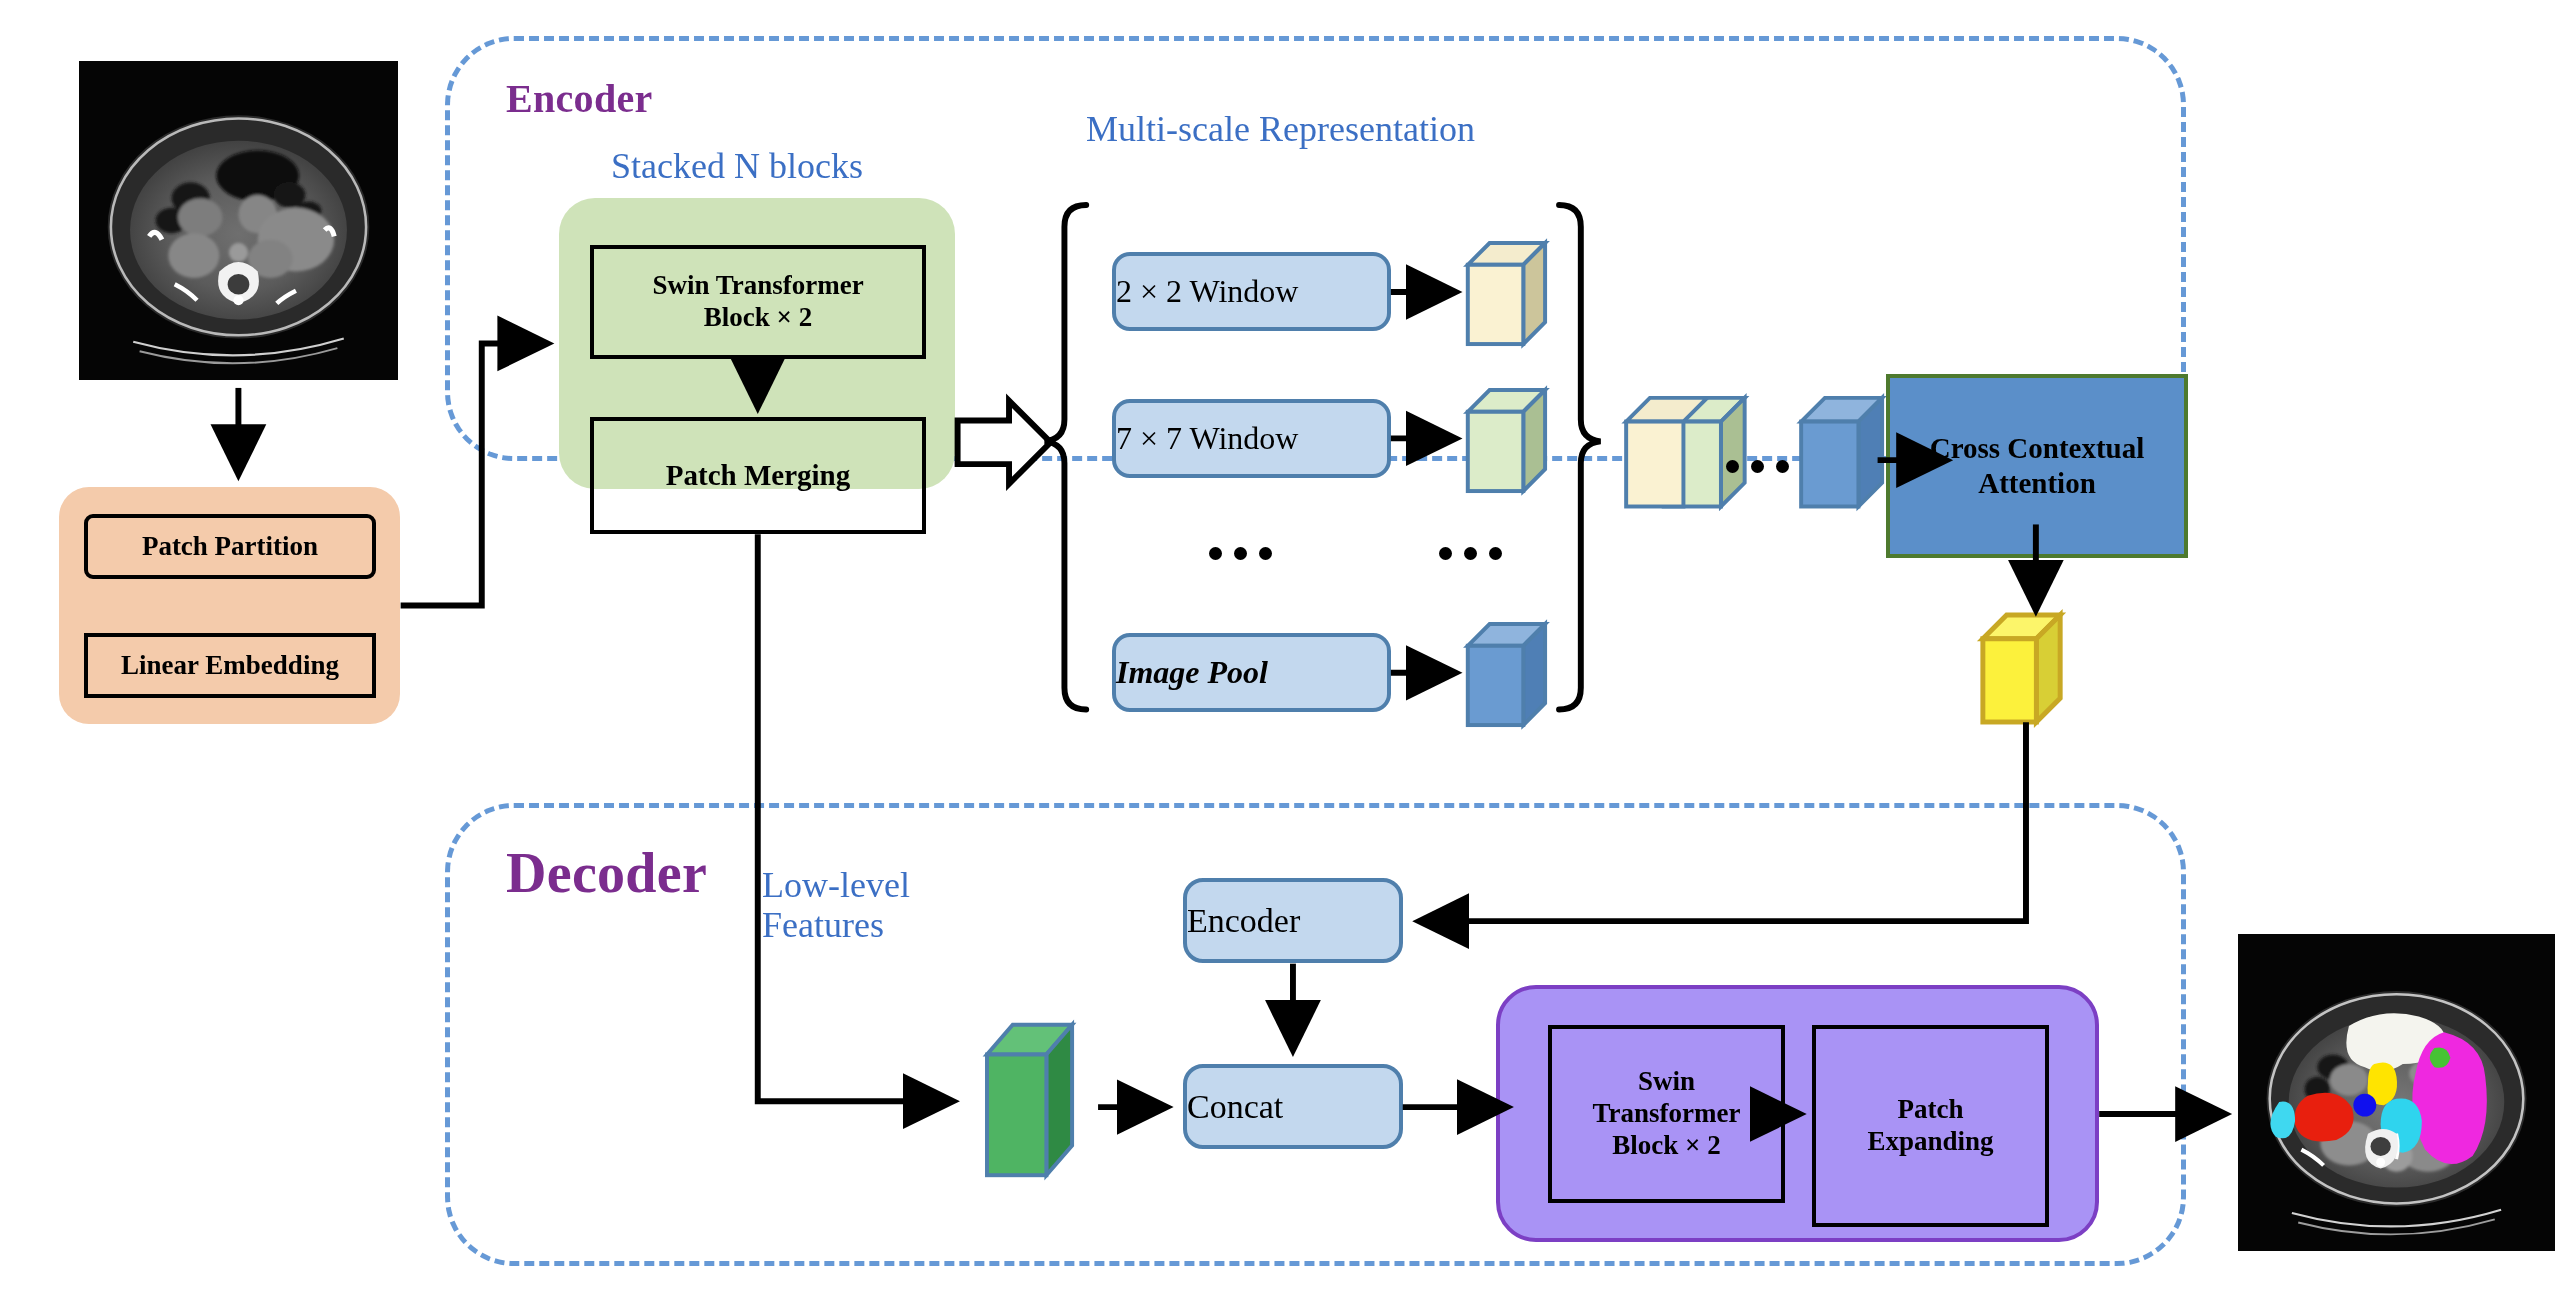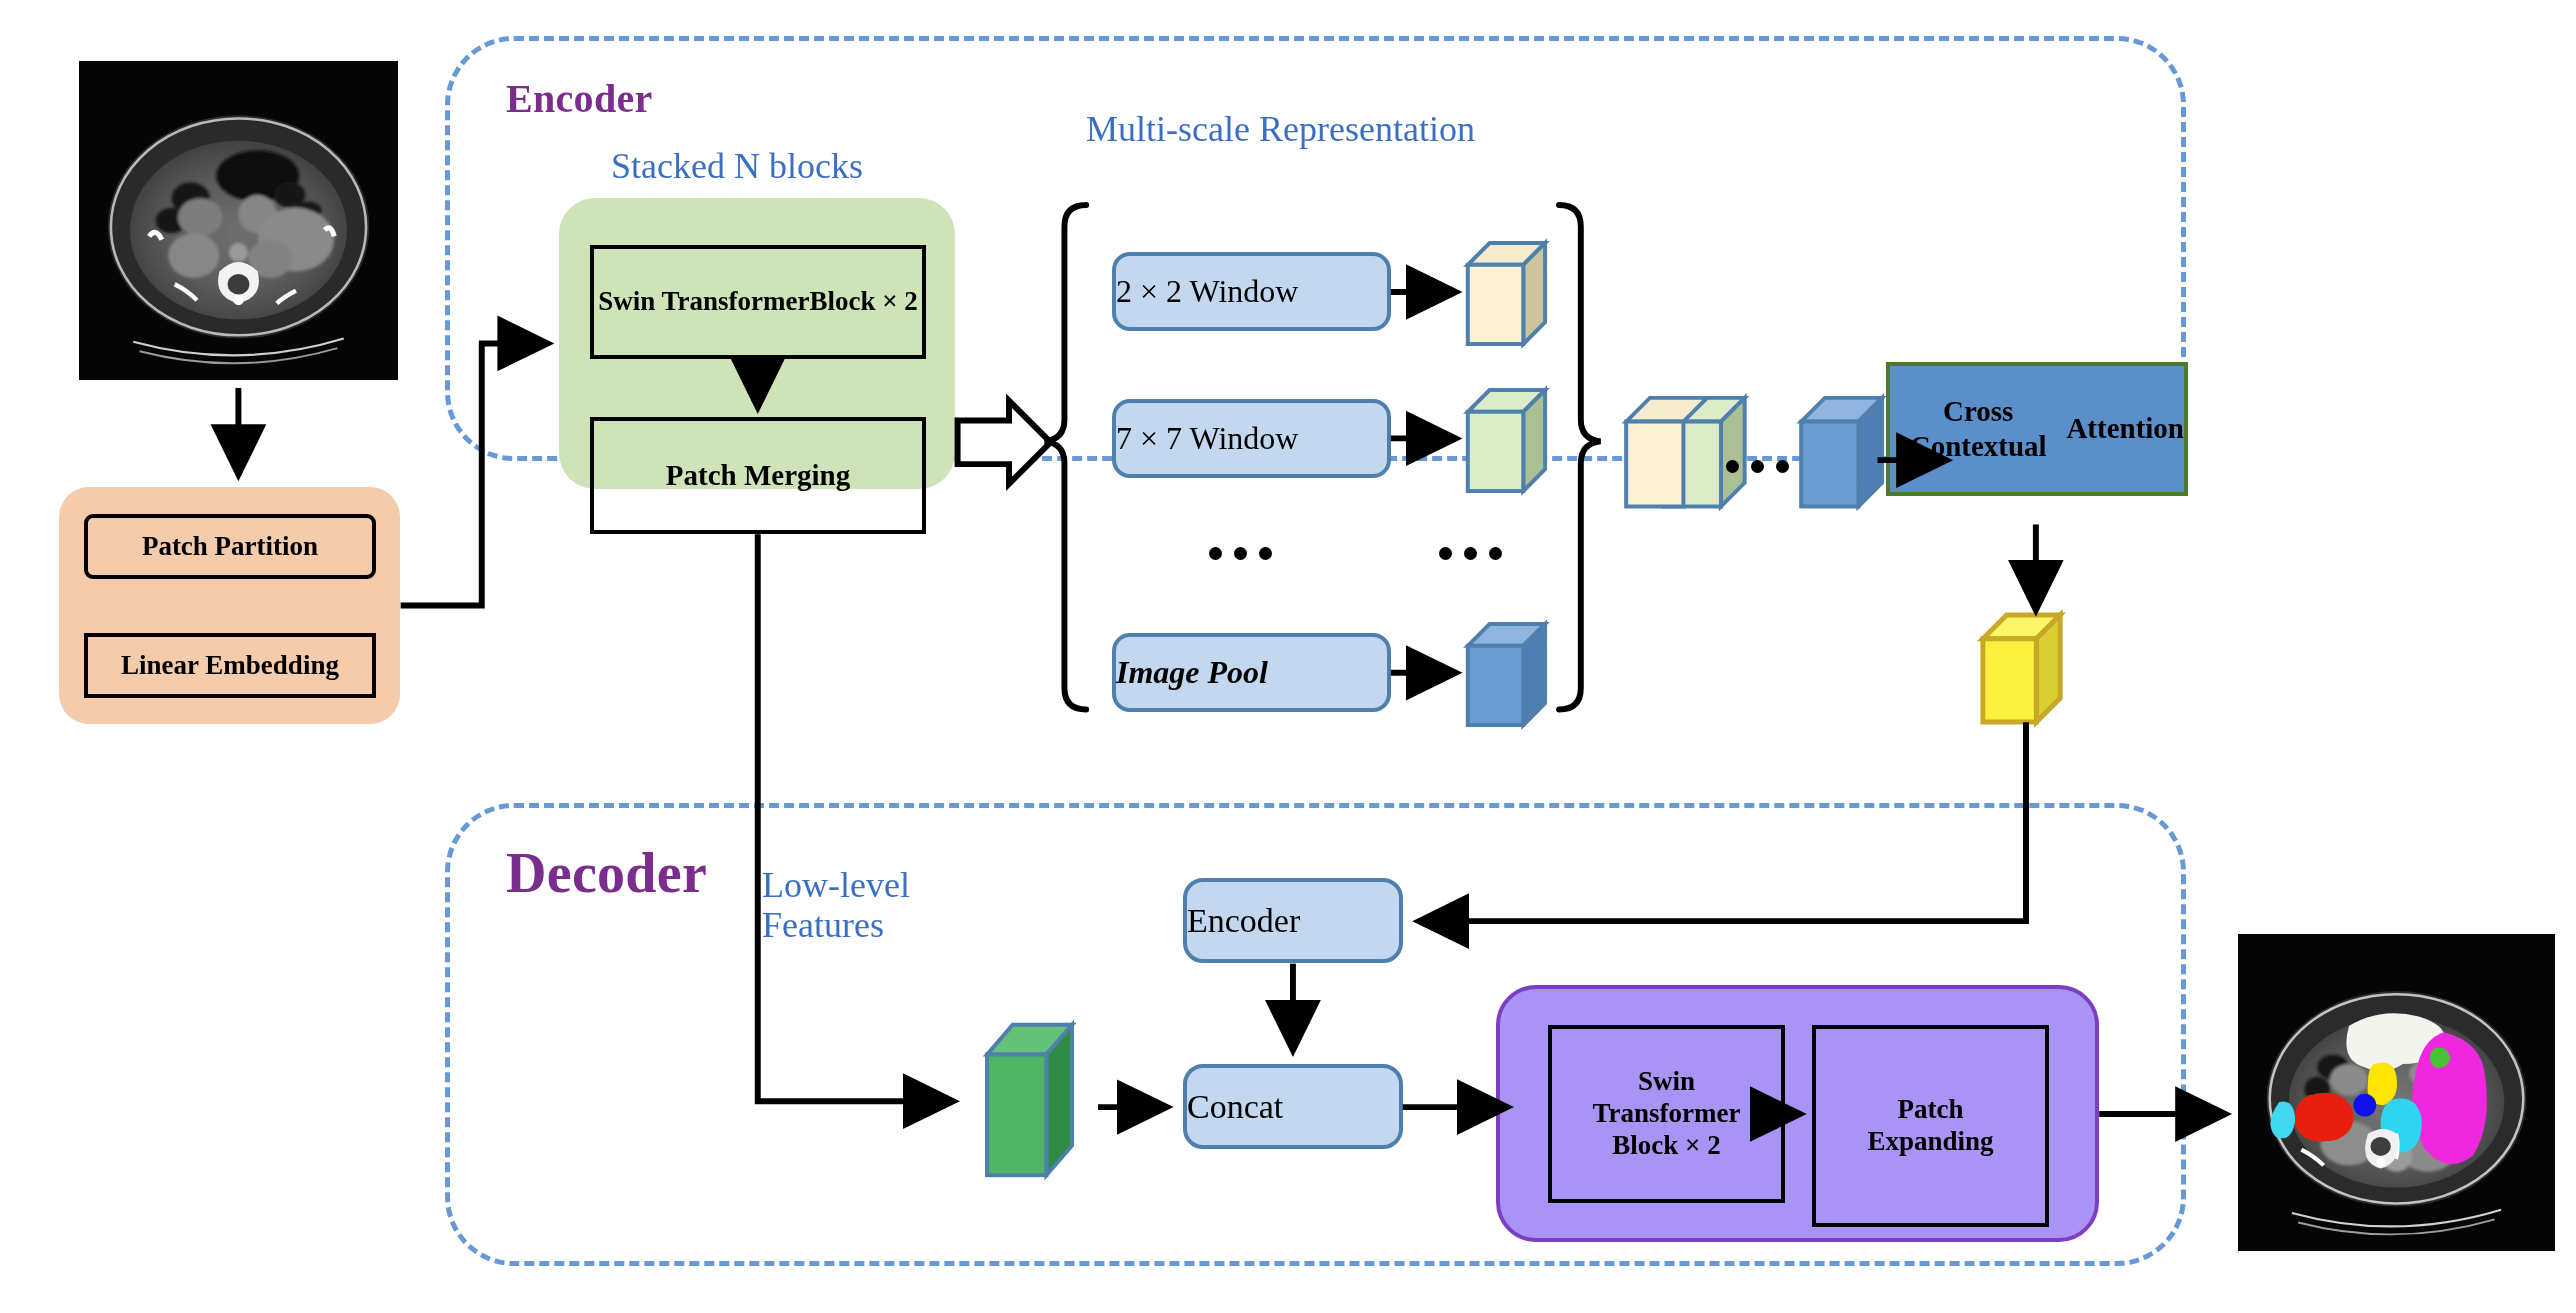--- a/index.html
+++ b/index.html
@@ -106,21 +106,21 @@
 <div class="box" style="left:84px;top:514px;width:292px;height:65px;font-size:27px;border-radius:9px;">
   <span>Patch Partition</span>
 </div>
 <div class="box" style="left:84px;top:633px;width:292px;height:65px;font-size:27px;">
   <span>Linear Embedding</span>
 </div>
 
 <div class="cap" style="left:611px;top:146px;font-size:36px;">Stacked N blocks</div>
 
 <div class="panel panel-green" style="left:559px;top:198px;width:396px;height:291px;"></div>
-<div class="box" style="left:590px;top:245px;width:336px;height:114px;font-size:27px;flex-direction:row;">
+<div class="box" style="left:590px;top:245px;width:336px;height:114px;font-size:27px;flex-direction:column;">
   <span>Swin Transformer</span>
   <span>Block × 2</span>
 </div>
 <div class="box" style="left:590px;top:417px;width:336px;height:117px;font-size:29px;">
   <span>Patch Merging</span>
 </div>
 
 <div class="cap" style="left:1086px;top:109px;font-size:36px;">Multi-scale Representation</div>
 
 <div class="pill" style="left:1112px;top:252px;width:279px;height:79px;font-size:32px;">
@@ -183,21 +183,21 @@
     <i></i>
 </div>
 <div class="slab" style="left:1793px;top:388px;">
   <svg width="119" height="158" viewBox="0 0 120 160">
     <polygon points="8,34 32,10 90,10 66,34" fill="#8fb4dd" stroke="#4f7fac" stroke-width="4"></polygon>
     <polygon points="66,34 90,10 90,96 66,120" fill="#4f7fb5" stroke="#4f7fac" stroke-width="4"></polygon>
     <rect x="8" y="34" width="58" height="86" fill="#6a9bd1" stroke="#4f7fac" stroke-width="4"></rect>
   </svg>
 </div>
 
-<div class="attn" style="left:1886px;top:362px;width:302px;height:134px;font-size:29px;flex-direction:row;">
+<div class="attn" style="left:1886px;top:374px;width:302px;height:184px;font-size:29px;flex-direction:column;">
   <span>Cross Contextual</span>
   <span>Attention</span>
 </div>
 
 <div class="slab" style="left:1969px;top:603px;">
   <svg width="109" height="129" viewBox="0 0 110 130">
     <polygon points="14,36 38,12 92,12 68,36" fill="#fcf56a" stroke="#c8a824" stroke-width="5"></polygon>
     <polygon points="68,36 92,12 92,96 68,120" fill="#d8cf35" stroke="#c8a824" stroke-width="5"></polygon>
     <rect x="14" y="36" width="54" height="84" fill="#fcf13c" stroke="#c8a824" stroke-width="5"></rect>
   </svg>

